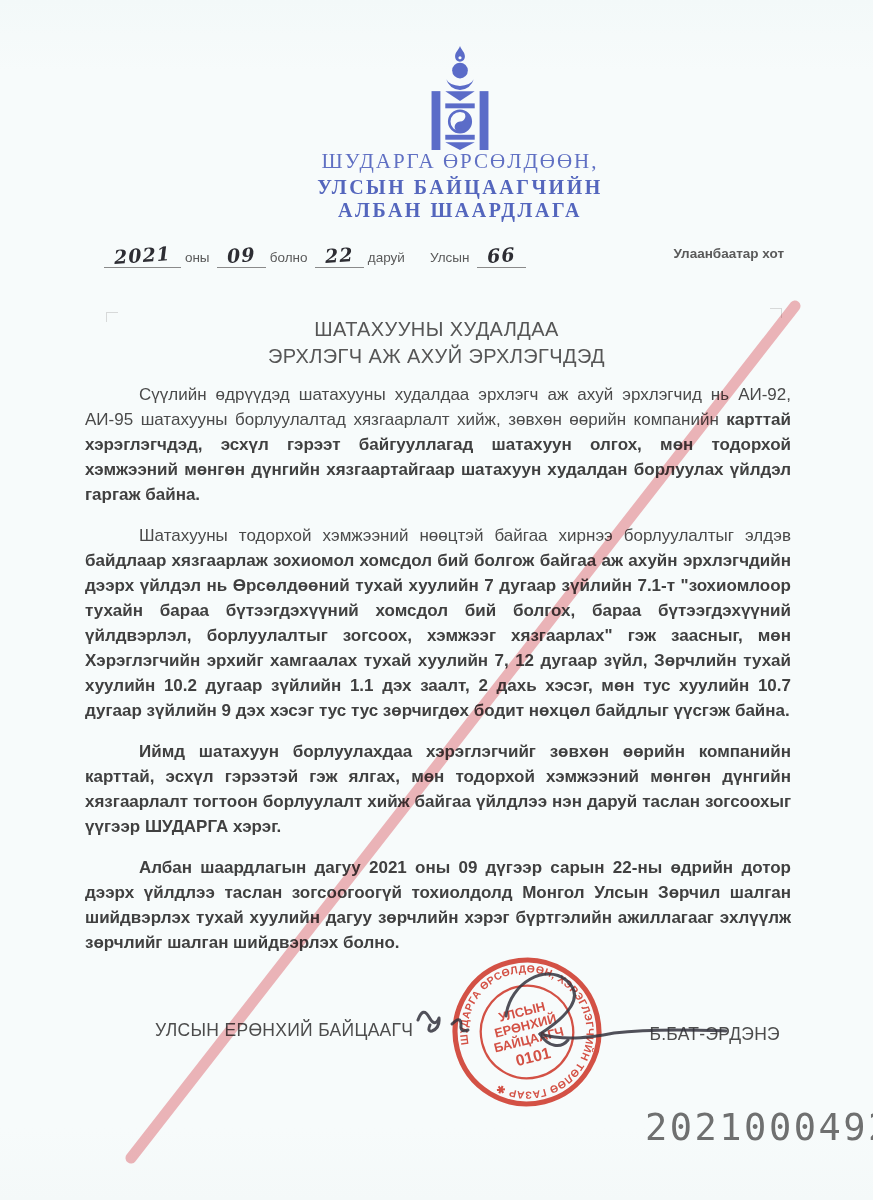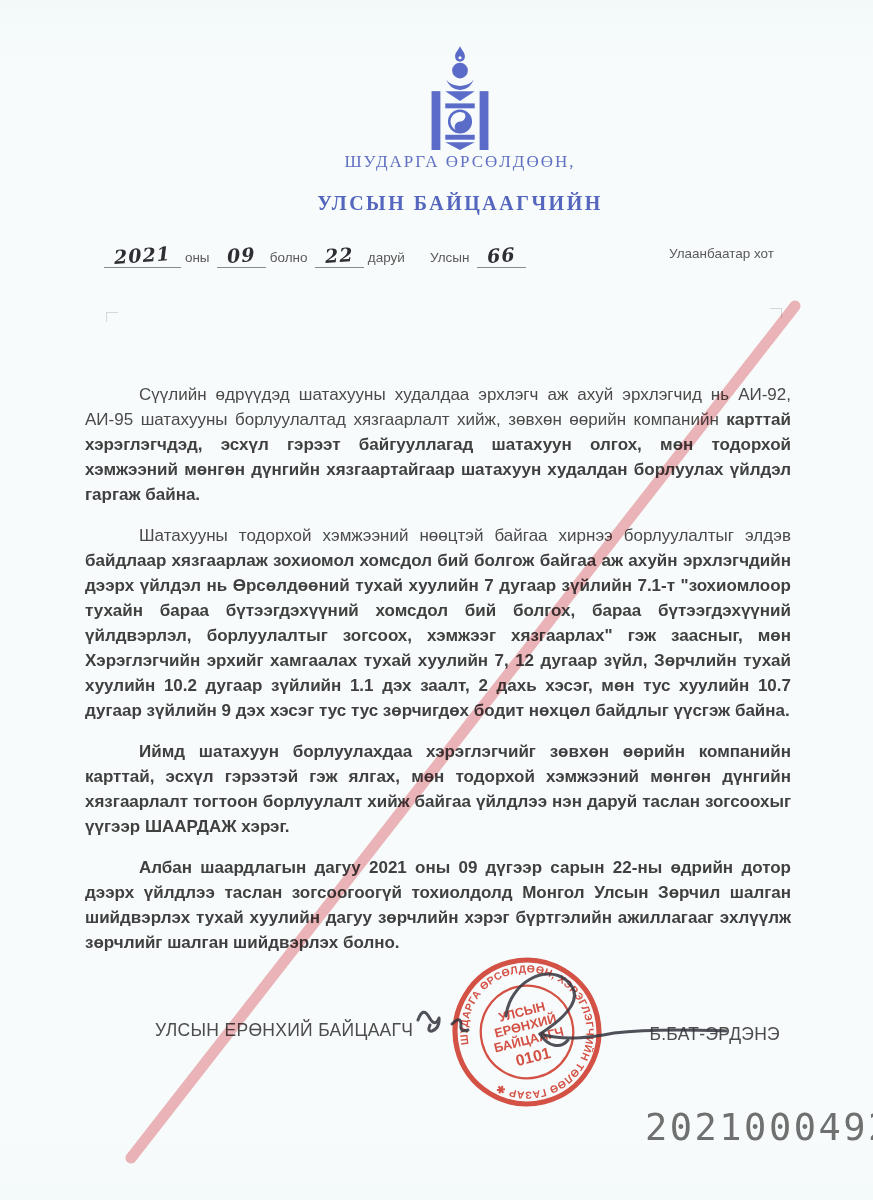--- a/index.html
+++ b/index.html
@@ -8,31 +8,31 @@
     background:linear-gradient(180deg,#f3f9f9 0%,#f7fbfb 6%,#f7fbfb 94%,#f4f9f9 100%);
     overflow:hidden;font-family:"Liberation Sans",sans-serif;
   }
   
   .emblem{position:absolute;left:430px;top:46px;width:60px;height:104px;}
   
   .org-block{
     position:absolute;top:151px;left:60px;width:800px;text-align:center;
     font-family:"Liberation Serif",serif;color:#6070c3;
   }
-  .org-line{font-size:17px;line-height:21px;letter-spacing:2px;font-weight:500;}
+  .org-line{font-size:21px;line-height:21px;letter-spacing:2px;font-weight:500;}
   .doc-type{font-size:20px;line-height:23px;letter-spacing:2.5px;font-weight:700;color:#5466bd;}
-  .doc-type.first{margin-top:20px;font-family:Liberation Serif, serif;}
+  .doc-type.first{margin-top:4px;font-family:Liberation Serif, serif;}
   
   .date-row{
     position:absolute;top:244px;left:100px;width:690px;height:28px;
     font-size:13.5px;color:#5a5a5a;
   }
   .dr-left{position:absolute;left:0;top:0;white-space:nowrap;}
   .dr-mid{position:absolute;left:330px;top:0;white-space:nowrap;}
-  .dr-right{position:absolute;right:16px;top:2px;white-space:nowrap;}
+  .dr-right{position:absolute;right:6px;top:2px;white-space:nowrap;font-weight:bold;}
   .hw-wrap{display:inline-block;border-bottom:1.5px solid #8a8a8a;padding:0 10px 1px;margin:0 4px;}
   .hw{
     display:inline-block;font-family:"DejaVu Serif",serif;font-style:italic;font-weight:700;
     font-size:19px;color:#2d2d33;transform:rotate(-4deg);letter-spacing:1px;
   }
   
   .title{
     position:absolute;top:316px;left:0;width:100%;text-align:center;
     font-size:20px;line-height:27px;color:#565656;letter-spacing:0.4px;
   }
@@ -97,45 +97,48 @@
 
       <rect x="14" y="90.5" width="30" height="5"></rect>
 
       <path d="M14,98 L44,98 L29,106 Z"></path>
     </svg>
   </div>
 
   <div class="org-block">
     <div class="org-line">ШУДАРГА  ӨРСӨЛДӨӨН,</div>
     <div class="doc-type first">УЛСЫН  БАЙЦААГЧИЙН</div>
+    <div class="doc-type">АЛБАН  ШААРДЛАГА</div>
   </div>
 
   <div class="date-row">
     <div class="dr-left">
       <span class="hw-wrap"><span class="hw">2021</span></span><span>оны</span>
       <span class="hw-wrap"><span class="hw">09</span></span><span>болно</span>
       <span class="hw-wrap"><span class="hw">22</span></span><span>даруй</span>
     </div>
     <div class="dr-mid">
       <span>Улсын</span>
       <span class="hw-wrap"><span class="hw">66</span></span>
     </div>
     <div class="dr-right">Улаанбаатар хот</div>
   </div>
 
   <div class="corner corner-l"></div>
   <div class="corner corner-r"></div>
 
   <div class="title">
+    <div>ШАТАХУУНЫ ХУДАЛДАА</div>
+    <div>ЭРХЛЭГЧ АЖ АХУЙ ЭРХЛЭГЧДЭД</div>
   </div>
 
   <div class="body-text">
     <p><span>Сүүлийн өдрүүдэд шатахууны худалдаа эрхлэгч аж ахуй эрхлэгчид нь АИ-92, АИ-95 шатахууны борлуулалтад хязгаарлалт хийж, зөвхөн өөрийн компанийн </span><span class="b">карттай хэрэглэгчдэд, эсхүл гэрээт байгууллагад шатахуун олгох, мөн тодорхой хэмжээний мөнгөн дүнгийн хязгаартайгаар шатахуун худалдан борлуулах үйлдэл гаргаж байна.</span></p>
     <p><span>Шатахууны тодорхой хэмжээний нөөцтэй байгаа хирнээ борлуулалтыг элдэв </span><span class="b">байдлаар хязгаарлаж зохиомол хомсдол бий болгож байгаа аж ахуйн эрхлэгчдийн дээрх үйлдэл нь Өрсөлдөөний тухай хуулийн 7 дугаар зүйлийн 7.1-т "зохиомлоор тухайн бараа бүтээгдэхүүний хомсдол бий болгох, бараа бүтээгдэхүүний үйлдвэрлэл, борлуулалтыг зогсоох, хэмжээг хязгаарлах" гэж заасныг, мөн </span><span class="b">Хэрэглэгчийн эрхийг хамгаалах тухай хуулийн 7, 12 дугаар зүйл, Зөрчлийн тухай хуулийн 10.2 дугаар зүйлийн 1.1 дэх заалт, 2 дахь хэсэг, мөн тус хуулийн 10.7 дугаар зүйлийн 9 дэх хэсэг тус тус зөрчигдөх бодит нөхцөл байдлыг үүсгэж байна.</span></p>
-    <p><span class="b">Иймд шатахуун борлуулахдаа хэрэглэгчийг зөвхөн өөрийн компанийн карттай, эсхүл гэрээтэй гэж ялгах, мөн тодорхой хэмжээний мөнгөн дүнгийн хязгаарлалт тогтоон борлуулалт хийж байгаа үйлдлээ нэн даруй таслан зогсоохыг үүгээр </span><span class="b">ШААРДАЖ</span><span class="b"> хэрэг.</span></p>
+    <p><span class="b">Иймд шатахуун борлуулахдаа хэрэглэгчийг зөвхөн өөрийн компанийн карттай, эсхүл гэрээтэй гэж ялгах, мөн тодорхой хэмжээний мөнгөн дүнгийн хязгаарлалт тогтоон борлуулалт хийж байгаа үйлдлээ нэн даруй таслан зогсоохыг үүгээр </span><span class="b">ШУДАРГА</span><span class="b"> хэрэг.</span></p>
     <p><span class="b">Албан шаардлагын дагуу 2021 оны 09 дүгээр сарын 22-ны өдрийн дотор дээрх үйлдлээ таслан зогсоогоогүй тохиолдолд Монгол Улсын Зөрчил шалган шийдвэрлэх тухай хуулийн дагуу зөрчлийн хэрэг бүртгэлийн ажиллагааг эхлүүлж зөрчлийг шалган шийдвэрлэх болно.</span></p>
   </div>
 
   <div class="sig-row">
     <span class="sig-role">УЛСЫН ЕРӨНХИЙ БАЙЦААГЧ</span>
     <span class="sig-name">Б.БАТ-ЭРДЭНЭ</span>
   </div>
 
   <div class="stamp">
     <svg viewBox="0 0 150 150" width="154" height="154">

